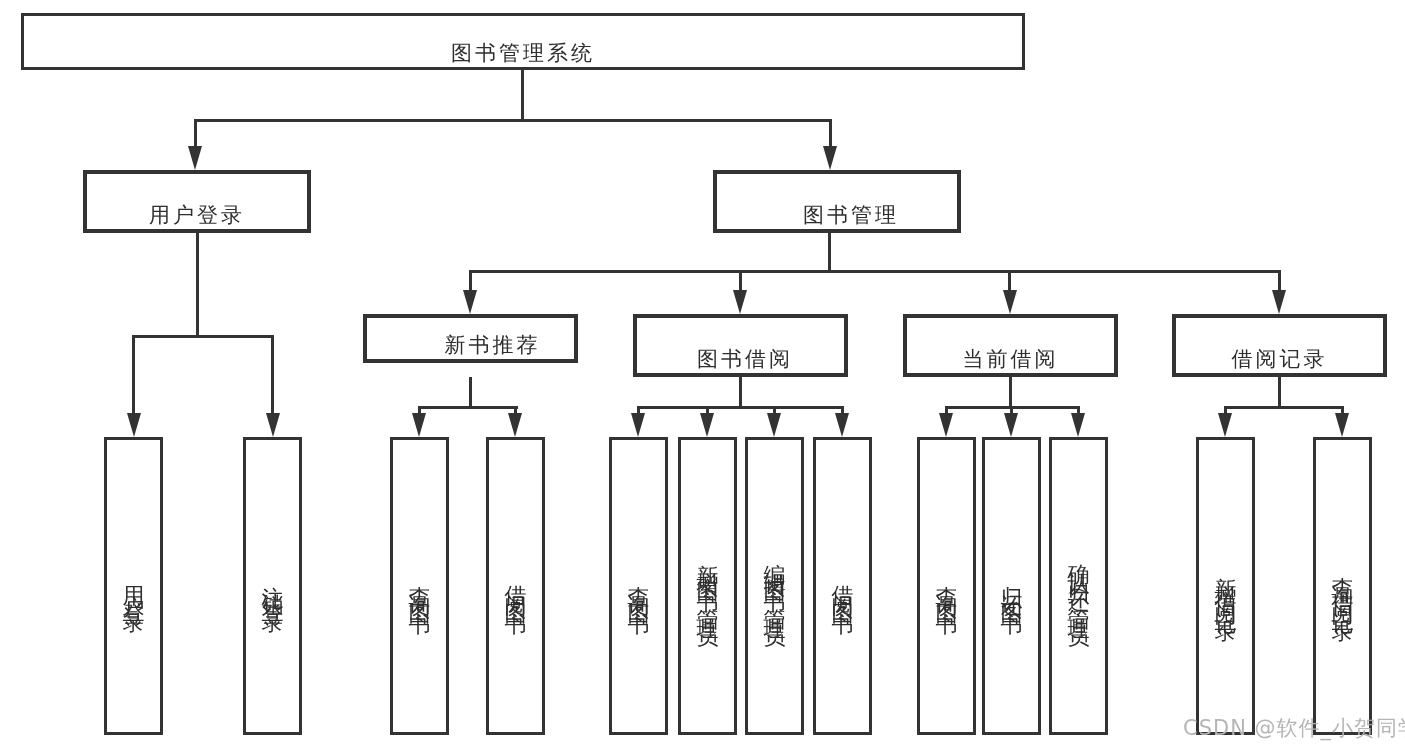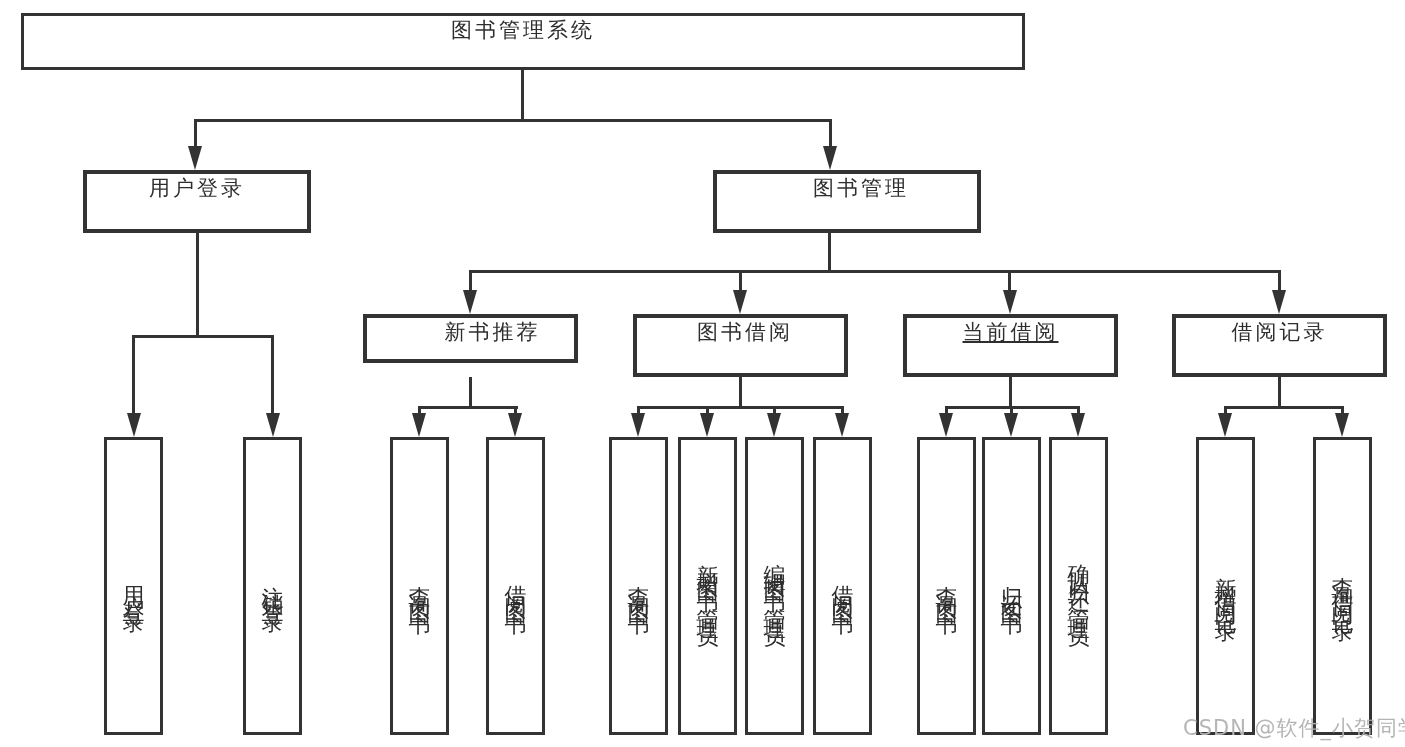--- a/index.html
+++ b/index.html
@@ -17,21 +17,21 @@
     background: var(--background);
     font-family: "DejaVu Sans", "Liberation Sans", sans-serif;
     color: var(--text);
     overflow: hidden;
   }
   .box {
     position: absolute;
     background: var(--background);
     border: 3px solid var(--line);
     display: flex;
-    align-items: flex-start;
+    align-items: flex-end;
     justify-content: center;
   }
   .box.lvl { border-width: 4px; }
   .box span {
     font-size: 21px;
     letter-spacing: 3px;
     color: var(--text);
     white-space: nowrap;
   }
   .leaf {
@@ -80,33 +80,33 @@
 <div id="canvas">
 
   <div class="box" style="left:21px; top:13px; width:1004px; height:57px;">
     <span>图书管理系统</span>
   </div>
 
   <div class="box lvl" style="left:83px; top:170px; width:228px; height:63px;">
     <span>用户登录</span>
   </div>
 
-  <div class="box lvl" style="left:713px; top:170px; width:268px; height:63px;padding-left:28px;">
+  <div class="box lvl" style="left:713px; top:170px; width:248px; height:63px;padding-left:28px;">
     <span>图书管理</span>
   </div>
 
   <div class="box lvl" style="left:363px; top:314px; width:215px; height:49px;padding-left:44px;">
     <span>新书推荐</span>
   </div>
 
   <div class="box lvl" style="left:633px; top:314px; width:215px; height:63px;padding-left:9px;">
     <span>图书借阅</span>
   </div>
 
-  <div class="box lvl" style="left:903px; top:314px; width:215px; height:63px;text-decoration:underline;">
+  <div class="box lvl" style="left:903px; top:314px; width:215px; height:63px;">
     <span>当前借阅</span>
   </div>
 
   <div class="box lvl" style="left:1172px; top:314px; width:215px; height:63px;">
     <span>借阅记录</span>
   </div>
 
   <div class="leaf" style="left:104px;">
     <span>用户登录</span>
   </div>

